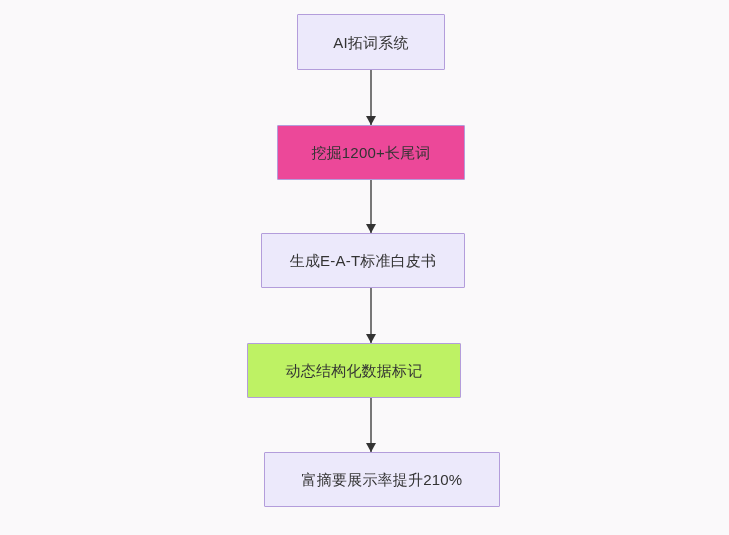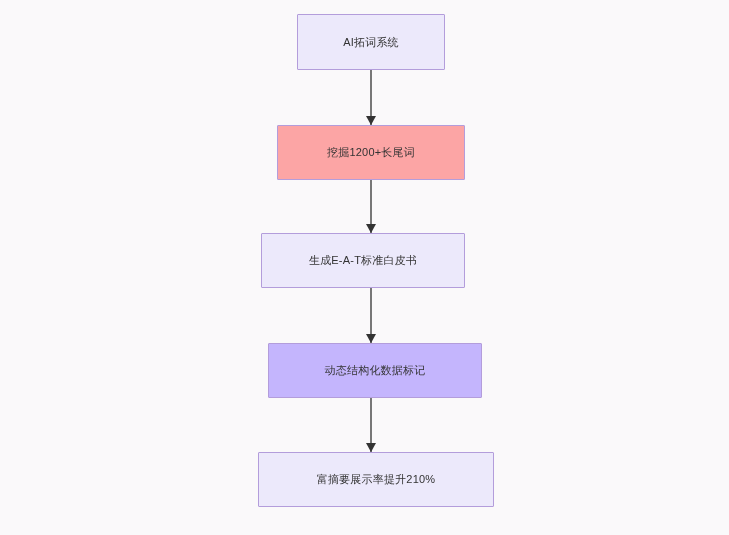--- a/index.html
+++ b/index.html
@@ -23,21 +23,21 @@
   .node {
     position: absolute;
     box-sizing: border-box;
     background: #ece9fb;
     border: 1.5px solid #b39ddb;
     border-radius: 1px;
     display: flex;
     align-items: center;
     justify-content: center;
     color: #333333;
-    font-size: 11px;
+    font-size: 15px;
     line-height: 1;
     letter-spacing: 0.2px;
     white-space: nowrap;
   }
 
   .edge {
     position: absolute;
     width: 0;
     pointer-events: none;
   }
@@ -78,29 +78,29 @@
   </div>
   <div class="edge" style="left: 371px; top: 398px; height: 54px;">
     <div class="edge-line" style="height: 54px; background: rgb(119, 119, 119);"></div>
     <div class="edge-arrow" style="border-top-color: rgb(51, 51, 51);"></div>
   </div>
 
   <div class="node" style="left: 297px; top: 14px; width: 148px; height: 56px; background: rgb(236, 233, 251); border-color: rgb(179, 157, 219); color: rgb(51, 51, 51);">
     <span>AI拓词系统</span>
   </div>
 
-  <div class="node" style="left: 277px; top: 125px; width: 188px; height: 55px; background: #fca5a5; border-color: rgb(179, 157, 219); color: rgb(51, 51, 51);">
+  <div class="node" style="left: 277px; top: 125px; width: 188px; height: 55px; background: #ec4899; border-color: rgb(179, 157, 219); color: rgb(51, 51, 51);">
     <span>挖掘1200+长尾词</span>
   </div>
 
   <div class="node" style="left: 261px; top: 233px; width: 204px; height: 55px; background: rgb(236, 233, 251); border-color: rgb(179, 157, 219); color: rgb(51, 51, 51);">
     <span>生成E-A-T标准白皮书</span>
   </div>
 
-  <div class="node" style="left: 268px; top: 343px; width: 214px; height: 55px; background: #c4b5fd; border-color: rgb(179, 157, 219); color: rgb(51, 51, 51);">
+  <div class="node" style="left: 247px; top: 343px; width: 214px; height: 55px; background: #bef264; border-color: rgb(179, 157, 219); color: rgb(51, 51, 51);">
     <span>动态结构化数据标记</span>
   </div>
 
-  <div class="node" style="left: 258px; top: 452px; width: 236px; height: 55px; background: rgb(236, 233, 251); border-color: rgb(179, 157, 219); color: rgb(51, 51, 51);">
+  <div class="node" style="left: 264px; top: 452px; width: 236px; height: 55px; background: rgb(236, 233, 251); border-color: rgb(179, 157, 219); color: rgb(51, 51, 51);">
     <span>富摘要展示率提升210%</span>
   </div>
 
 </div>
 
 </body></html>

